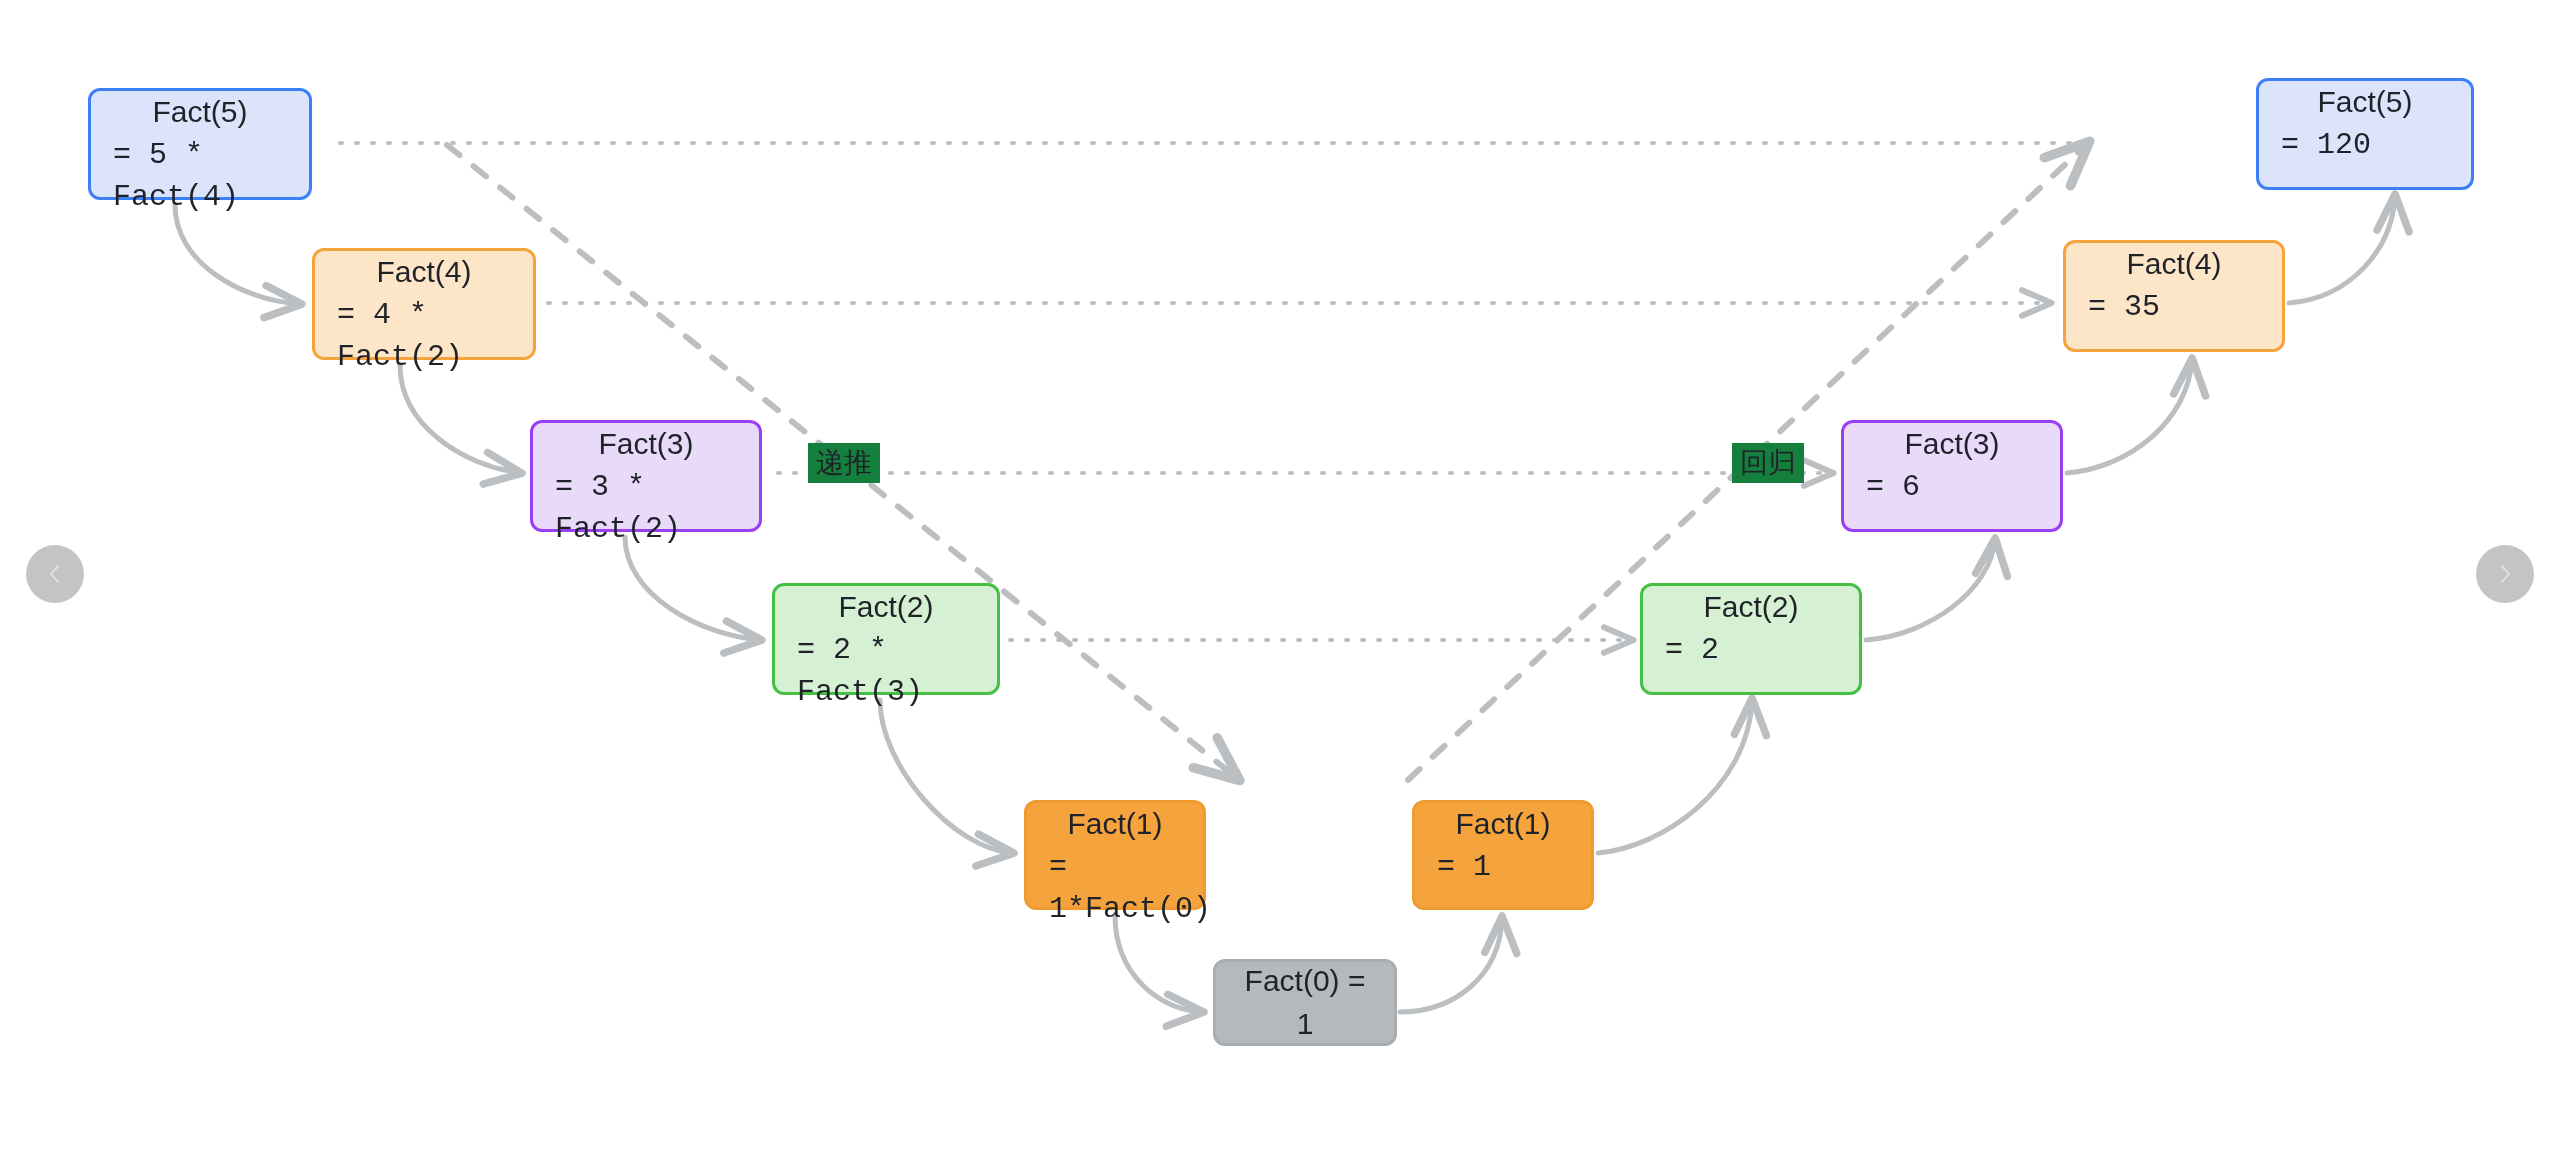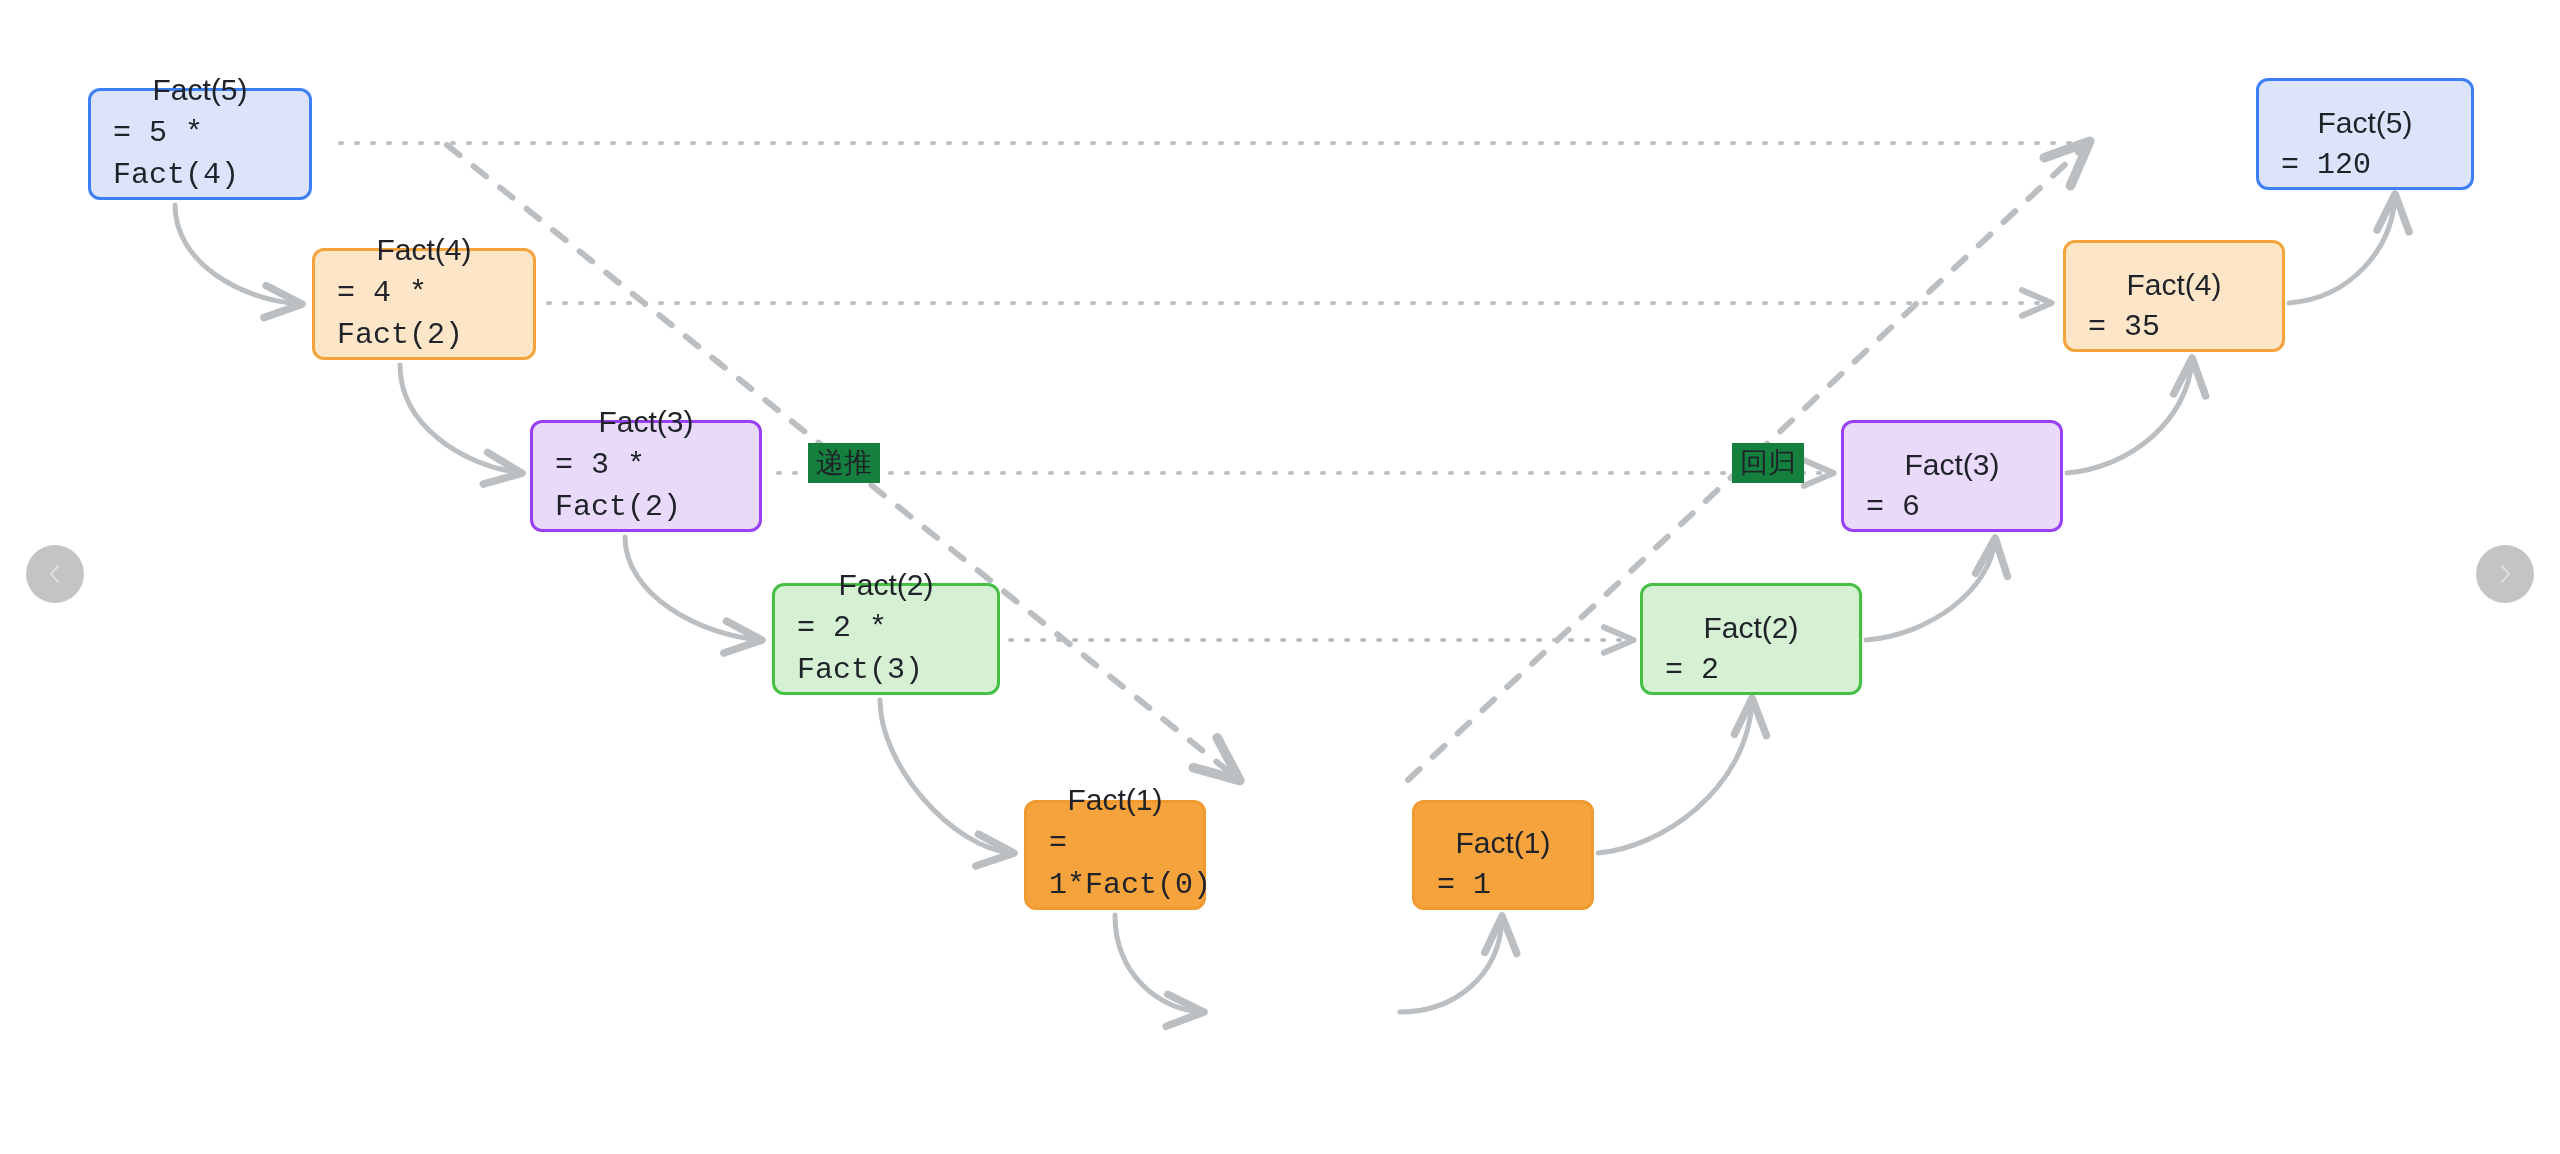--- a/index.html
+++ b/index.html
@@ -15,21 +15,21 @@
   svg.edges{position:absolute;left:0;top:0;width:2560px;height:1154px;pointer-events:none;}
 
   .node{
     position:absolute;
     box-sizing:border-box;
     border-width:3px;
     border-style:solid;
     border-radius:12px;
     display:flex;
     flex-direction:column;
-    justify-content:flex-end;
+    justify-content:flex-start;
     padding:0 22px;
     color:#1f2329;
     font-size:30px;
     line-height:1.42;
   }
   .node .l1{text-align:center;}
   .node .l2{text-align:left;font-family:Liberation Mono, monospace;}
   .node.single{justify-content:center;align-items:center;padding:0 18px;}
   .node.single .l1{text-align:center;}
 
@@ -114,20 +114,23 @@
   <div class="node" style="left:772px;top:583px;width:228px;height:112px;background:#d6f0d4;border-color:#45c045;">
     <div class="l1">Fact(2)</div>
     <div class="l2">= 2 * Fact(3)</div>
   </div>
 
   <div class="node" style="left:1024px;top:800px;width:182px;height:110px;background:#f5a33c;border-color:#f09a30;">
     <div class="l1">Fact(1)</div>
     <div class="l2">= 1*Fact(0)</div>
   </div>
 
+  <div class="node single" style="left:1213px;top:959px;width:184px;height:87px;background:#b5b9bd;border-color:#a9aeb3;">
+    <div class="l1">Fact(0)  = 1</div>
+  </div>
 
   <div class="node" style="left:1412px;top:800px;width:182px;height:110px;background:#f5a33c;border-color:#f09a30;">
     <div class="l1">Fact(1)</div>
     <div class="l2">= 1</div>
   </div>
 
   <div class="node" style="left:1640px;top:583px;width:222px;height:112px;background:#d6f0d4;border-color:#45c045;">
     <div class="l1">Fact(2)</div>
     <div class="l2">= 2</div>
   </div>

